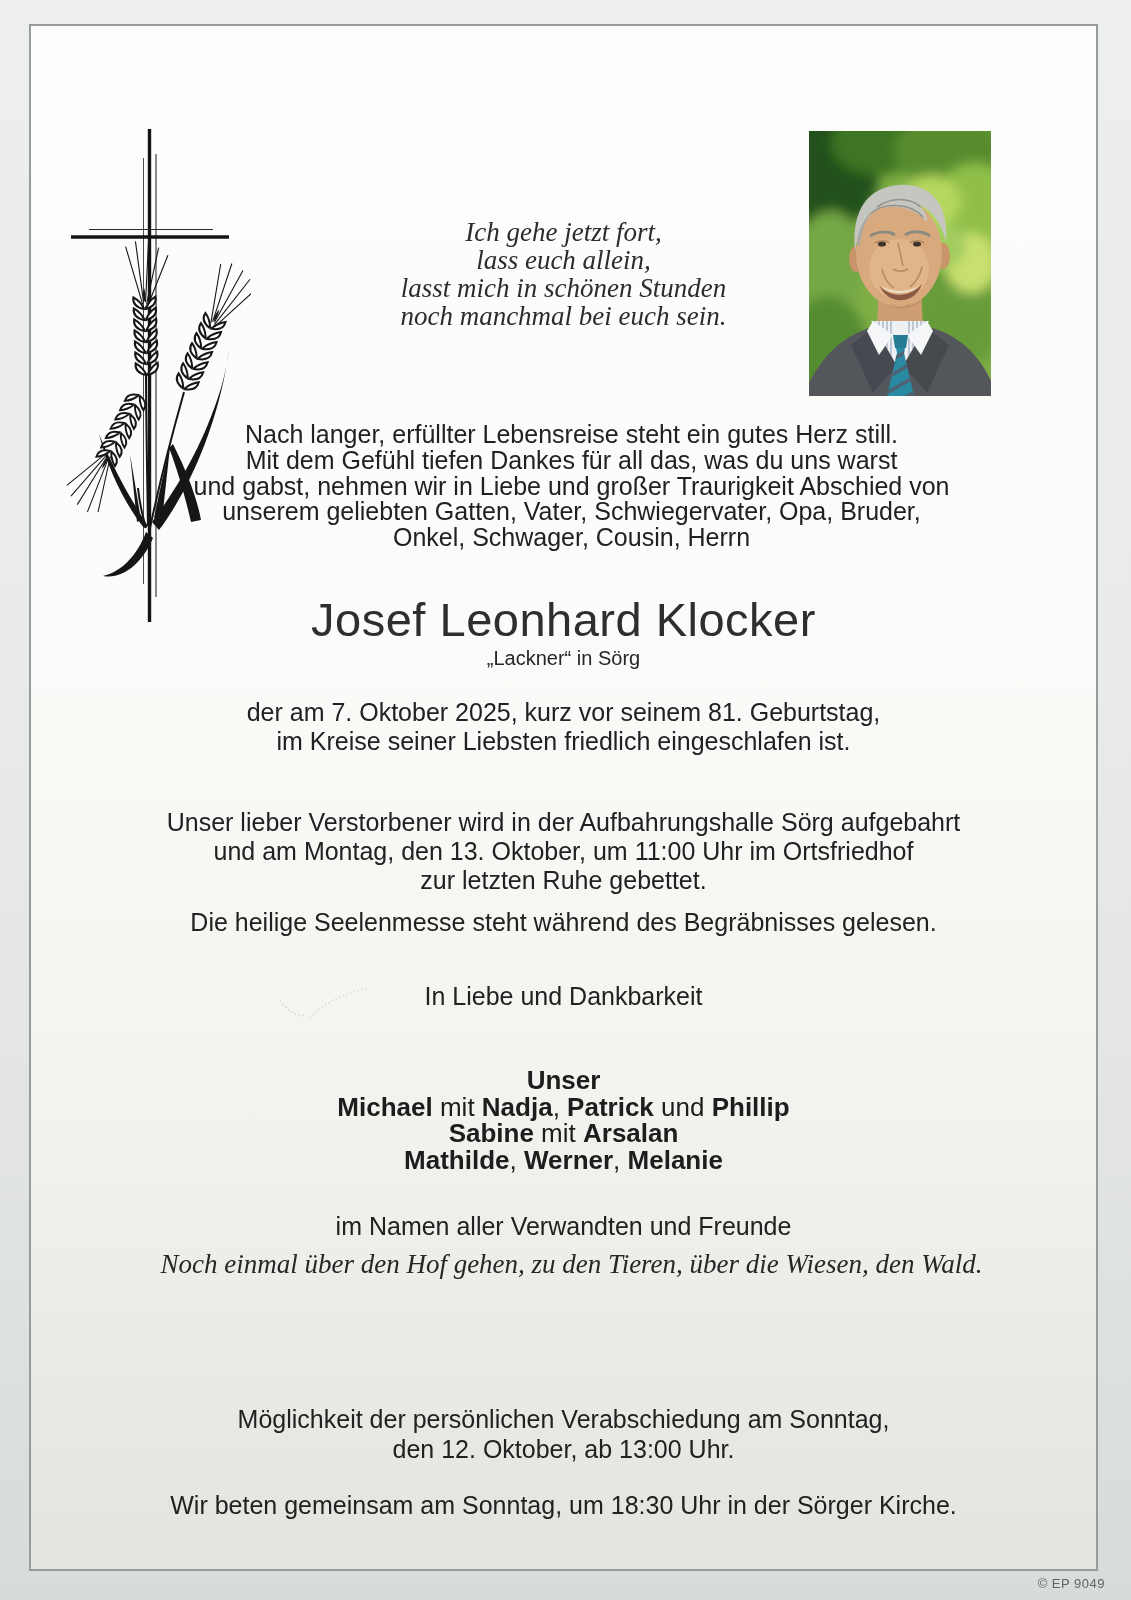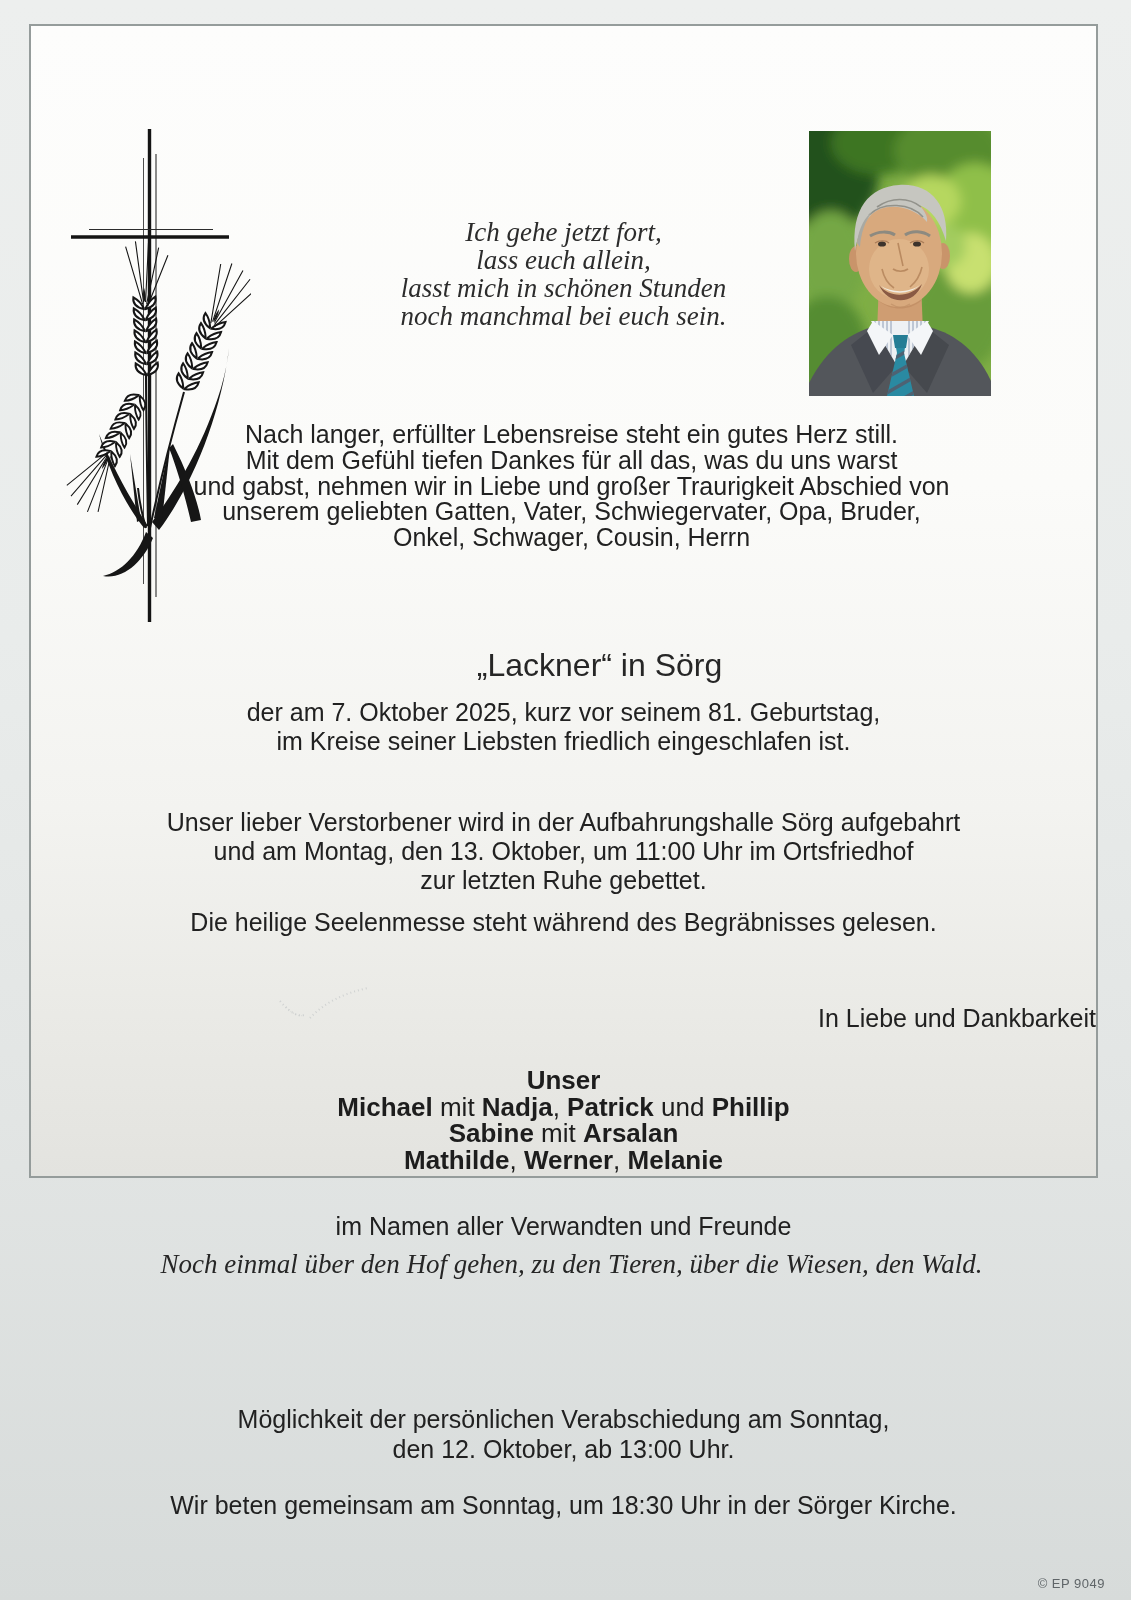--- a/index.html
+++ b/index.html
@@ -1,27 +1,27 @@
 <!DOCTYPE html>
 <html><head>
 <meta charset="utf-8">
 <style>
   html,body{margin:0;padding:0;background:#cfd3d2;}
   .page{position:relative;width:1131px;height:1600px;overflow:hidden;
         background:linear-gradient(180deg,#edefee 0%,#e9eceb 40%,#e2e5e4 70%,#d7dbda 100%);
         font-family:"Liberation Sans",sans-serif;}
-  .card{position:absolute;left:29px;top:24px;width:1069px;height:1154px;box-sizing:border-box;
+  .card{position:absolute;left:29px;top:24px;width:1069px;height:1547px;box-sizing:border-box;
         border:2px solid #959c9b;
         background:linear-gradient(180deg,#fdfdfc 0%,#fbfbf9 40%,#f3f3f0 68%,#eaeae6 86%,#e3e3df 100%);}
   .ctr{position:absolute;left:0;width:100%;text-align:center;}
   .poem{font-family:"Liberation Serif",serif;font-style:italic;font-size:27px;line-height:28px;color:#2c2c2c;}
   .body-txt{font-size:25px;line-height:25.8px;color:#212121;}
   .sp28{line-height:29px;}
   .name{font-size:47px;font-weight:400;color:#2e2e2e;letter-spacing:0.5px;}
-  .vulgo{font-size:32px;color:#262626;padding-left:36px;}
+  .vulgo{font-size:20px;color:#262626;}
   .fam{font-size:26px;line-height:26.5px;color:#1d1d1d;}
   .fam .bold{font-weight:bold;}
   .quote{font-family:"Liberation Serif",serif;font-style:italic;font-size:27px;line-height:28px;color:#262626;padding-left:8px;}
   .footer-code{position:absolute;top:1576px;right:26px;font-size:13px;color:#5f6568;letter-spacing:0.5px;}
   .cross-art{position:absolute;left:20px;top:90px;}
   .photo{position:absolute;left:778px;top:105px;width:182px;height:265px;overflow:hidden;}
   .smudge{position:absolute;left:235px;top:945px;opacity:0.55;}
 </style>
 </head>
 <body>
@@ -161,41 +161,42 @@
     </div>
 
     <div class="ctr body-txt" style="top:396px;padding-left:8px;">
       <div>Nach langer, erfüllter Lebensreise steht ein gutes Herz still.</div>
       <div>Mit dem Gefühl tiefen Dankes für all das, was du uns warst</div>
       <div>und gabst, nehmen wir in Liebe und großer Traurigkeit Abschied von</div>
       <div>unserem geliebten Gatten, Vater, Schwiegervater, Opa, Bruder,</div>
       <div>Onkel, Schwager, Cousin, Herrn</div>
     </div>
 
+    <div class="ctr name" style="top:566px;">Josef Leonhard Klocker</div>
     <div class="ctr vulgo" style="top:621px;">„Lackner“ in Sörg</div>
 
     <div class="ctr body-txt sp28" style="top:672px;">
       <div>der am 7. Oktober 2025, kurz vor seinem 81. Geburtstag,</div>
       <div>im Kreise seiner Liebsten friedlich eingeschlafen ist.</div>
     </div>
 
     <div class="ctr body-txt sp28" style="top:782px;text-align:center;">
       <div>Unser lieber Verstorbener wird in der Aufbahrungshalle Sörg aufgebahrt</div>
       <div>und am Montag, den 13. Oktober, um 11:00 Uhr im Ortsfriedhof</div>
       <div>zur letzten Ruhe gebettet.</div>
     </div>
 
     <div class="ctr body-txt" style="top:884px;">Die heilige Seelenmesse steht während des Begräbnisses gelesen.</div>
 
     <svg class="smudge" width="130" height="75" viewBox="0 0 130 75">
       <path d="M14 30 C24 42 33 47 40 43 M44 47 C58 32 78 22 102 17" stroke="#9aa0a6" stroke-width="2" fill="none" stroke-dasharray="1 3" opacity="0.6"></path>
       <path d="M20 36 C28 44 34 46 38 44" stroke="#a7adb2" stroke-width="1.2" fill="none" stroke-dasharray="1 2" opacity="0.5"></path>
     </svg>
 
-    <div class="ctr body-txt" style="top:980px;text-align:right;">In Liebe und Dankbarkeit</div>
+    <div class="ctr body-txt" style="top:958px;">In Liebe und Dankbarkeit</div>
 
     <div class="ctr fam" style="top:1041px;">
       <div>
         <span class="bold">Unser</span>
       </div>
       <div>
         <span class="bold">Michael</span><span> mit </span><span class="bold">Nadja</span><span>, </span><span class="bold">Patrick</span><span> und </span><span class="bold">Phillip</span>
       </div>
       <div>
         <span class="bold">Sabine</span><span> mit </span><span class="bold">Arsalan</span>

